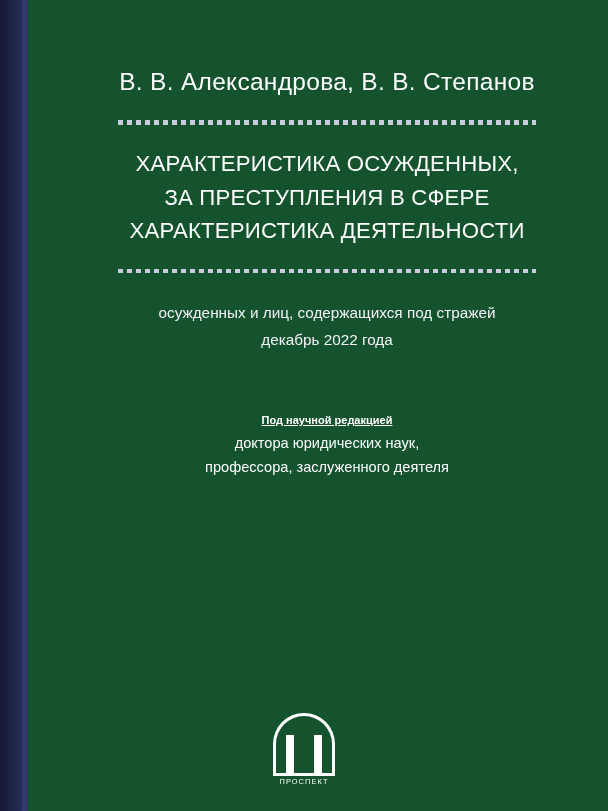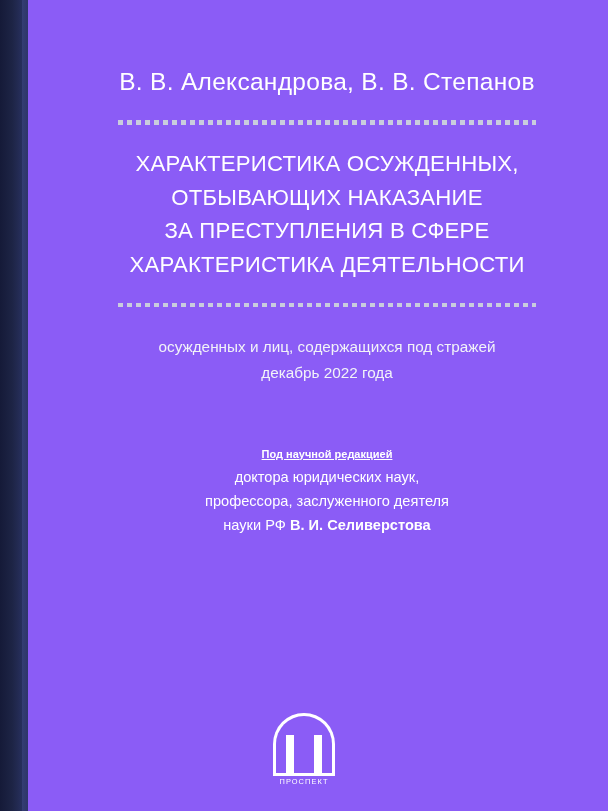--- a/index.html
+++ b/index.html
@@ -11,21 +11,21 @@
     width: 608px;
     height: 811px;
     font-family: "Liberation Sans", sans-serif;
     overflow: hidden;
   }
   .cover {
     position: relative;
     width: 608px;
     height: 811px;
     box-sizing: border-box;
-    background: #8b5cf6;
+    background: #14532d;
     overflow: hidden;
   }
   
   .spine {
     position: absolute;
     left: 0;
     top: 0;
     width: 22px;
     height: 100%;
     background: linear-gradient(to right, #151a38 0%, #1d2445 55%, #272f5c 100%);
@@ -195,37 +195,35 @@
   <div class="spine-edge"></div>
 
   <div class="content">
 
     <div class="authors">В. В. Александрова, В. В. Степанов</div>
 
     <div class="rule thick"></div>
 
     <div class="title">
       <div>ХАРАКТЕРИСТИКА ОСУЖДЕННЫХ,</div>
-      <div>ОТБЫВАЮЩИХ НАКАЗАНИЕ</div>
       <div>ЗА ПРЕСТУПЛЕНИЯ В СФЕРЕ</div>
       <div>ХАРАКТЕРИСТИКА ДЕЯТЕЛЬНОСТИ</div>
     </div>
 
     <div class="rule-bottom"></div>
 
     <div class="subtitle">
       <div>осужденных и лиц, содержащихся под стражей</div>
       <div>декабрь 2022 года</div>
     </div>
 
     <div class="editor-block">
       <div class="editor-head">Под научной редакцией</div>
       <div class="editor-line">доктора юридических наук,</div>
       <div class="editor-line">профессора, заслуженного деятеля</div>
-      <div class="editor-line"><span>науки РФ </span><span class="editor-name">В. И. Селиверстова</span></div>
     </div>
 
   </div>
 
   <div class="publisher">
     <div class="logo">
       <div class="arch"></div>
       <div class="col-left"></div>
       <div class="col-right"></div>
       <div class="base"></div>

